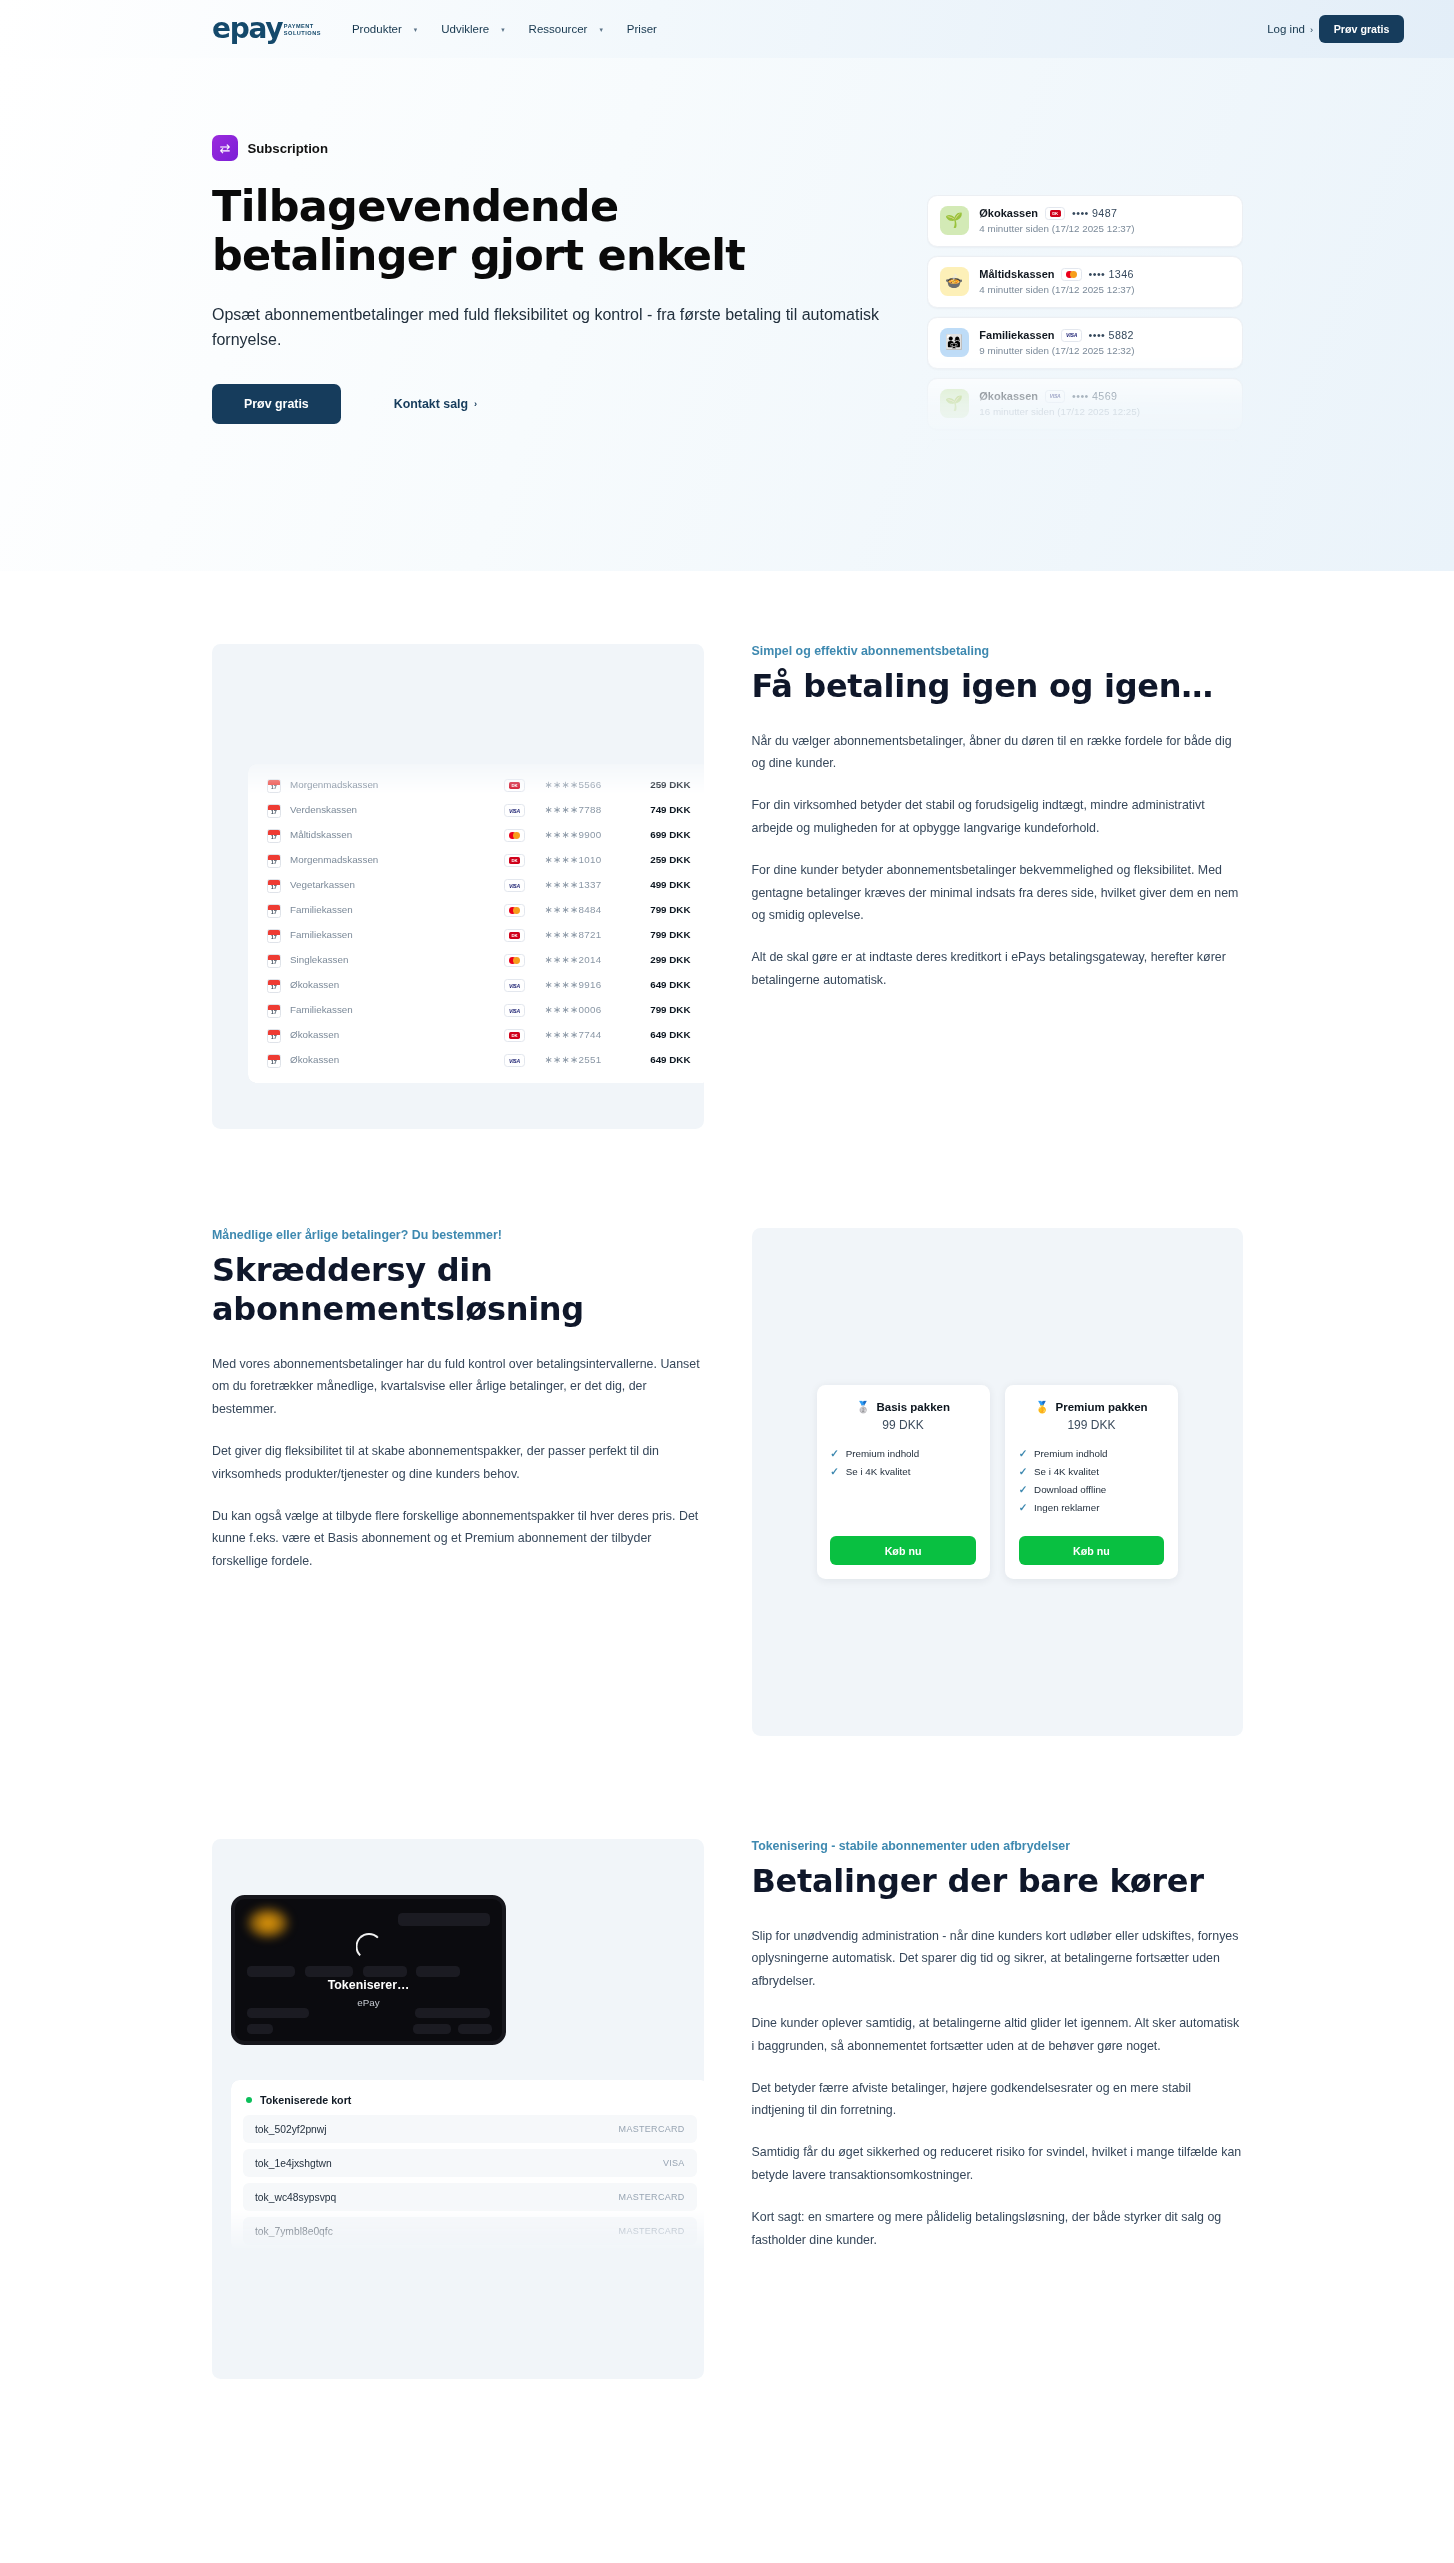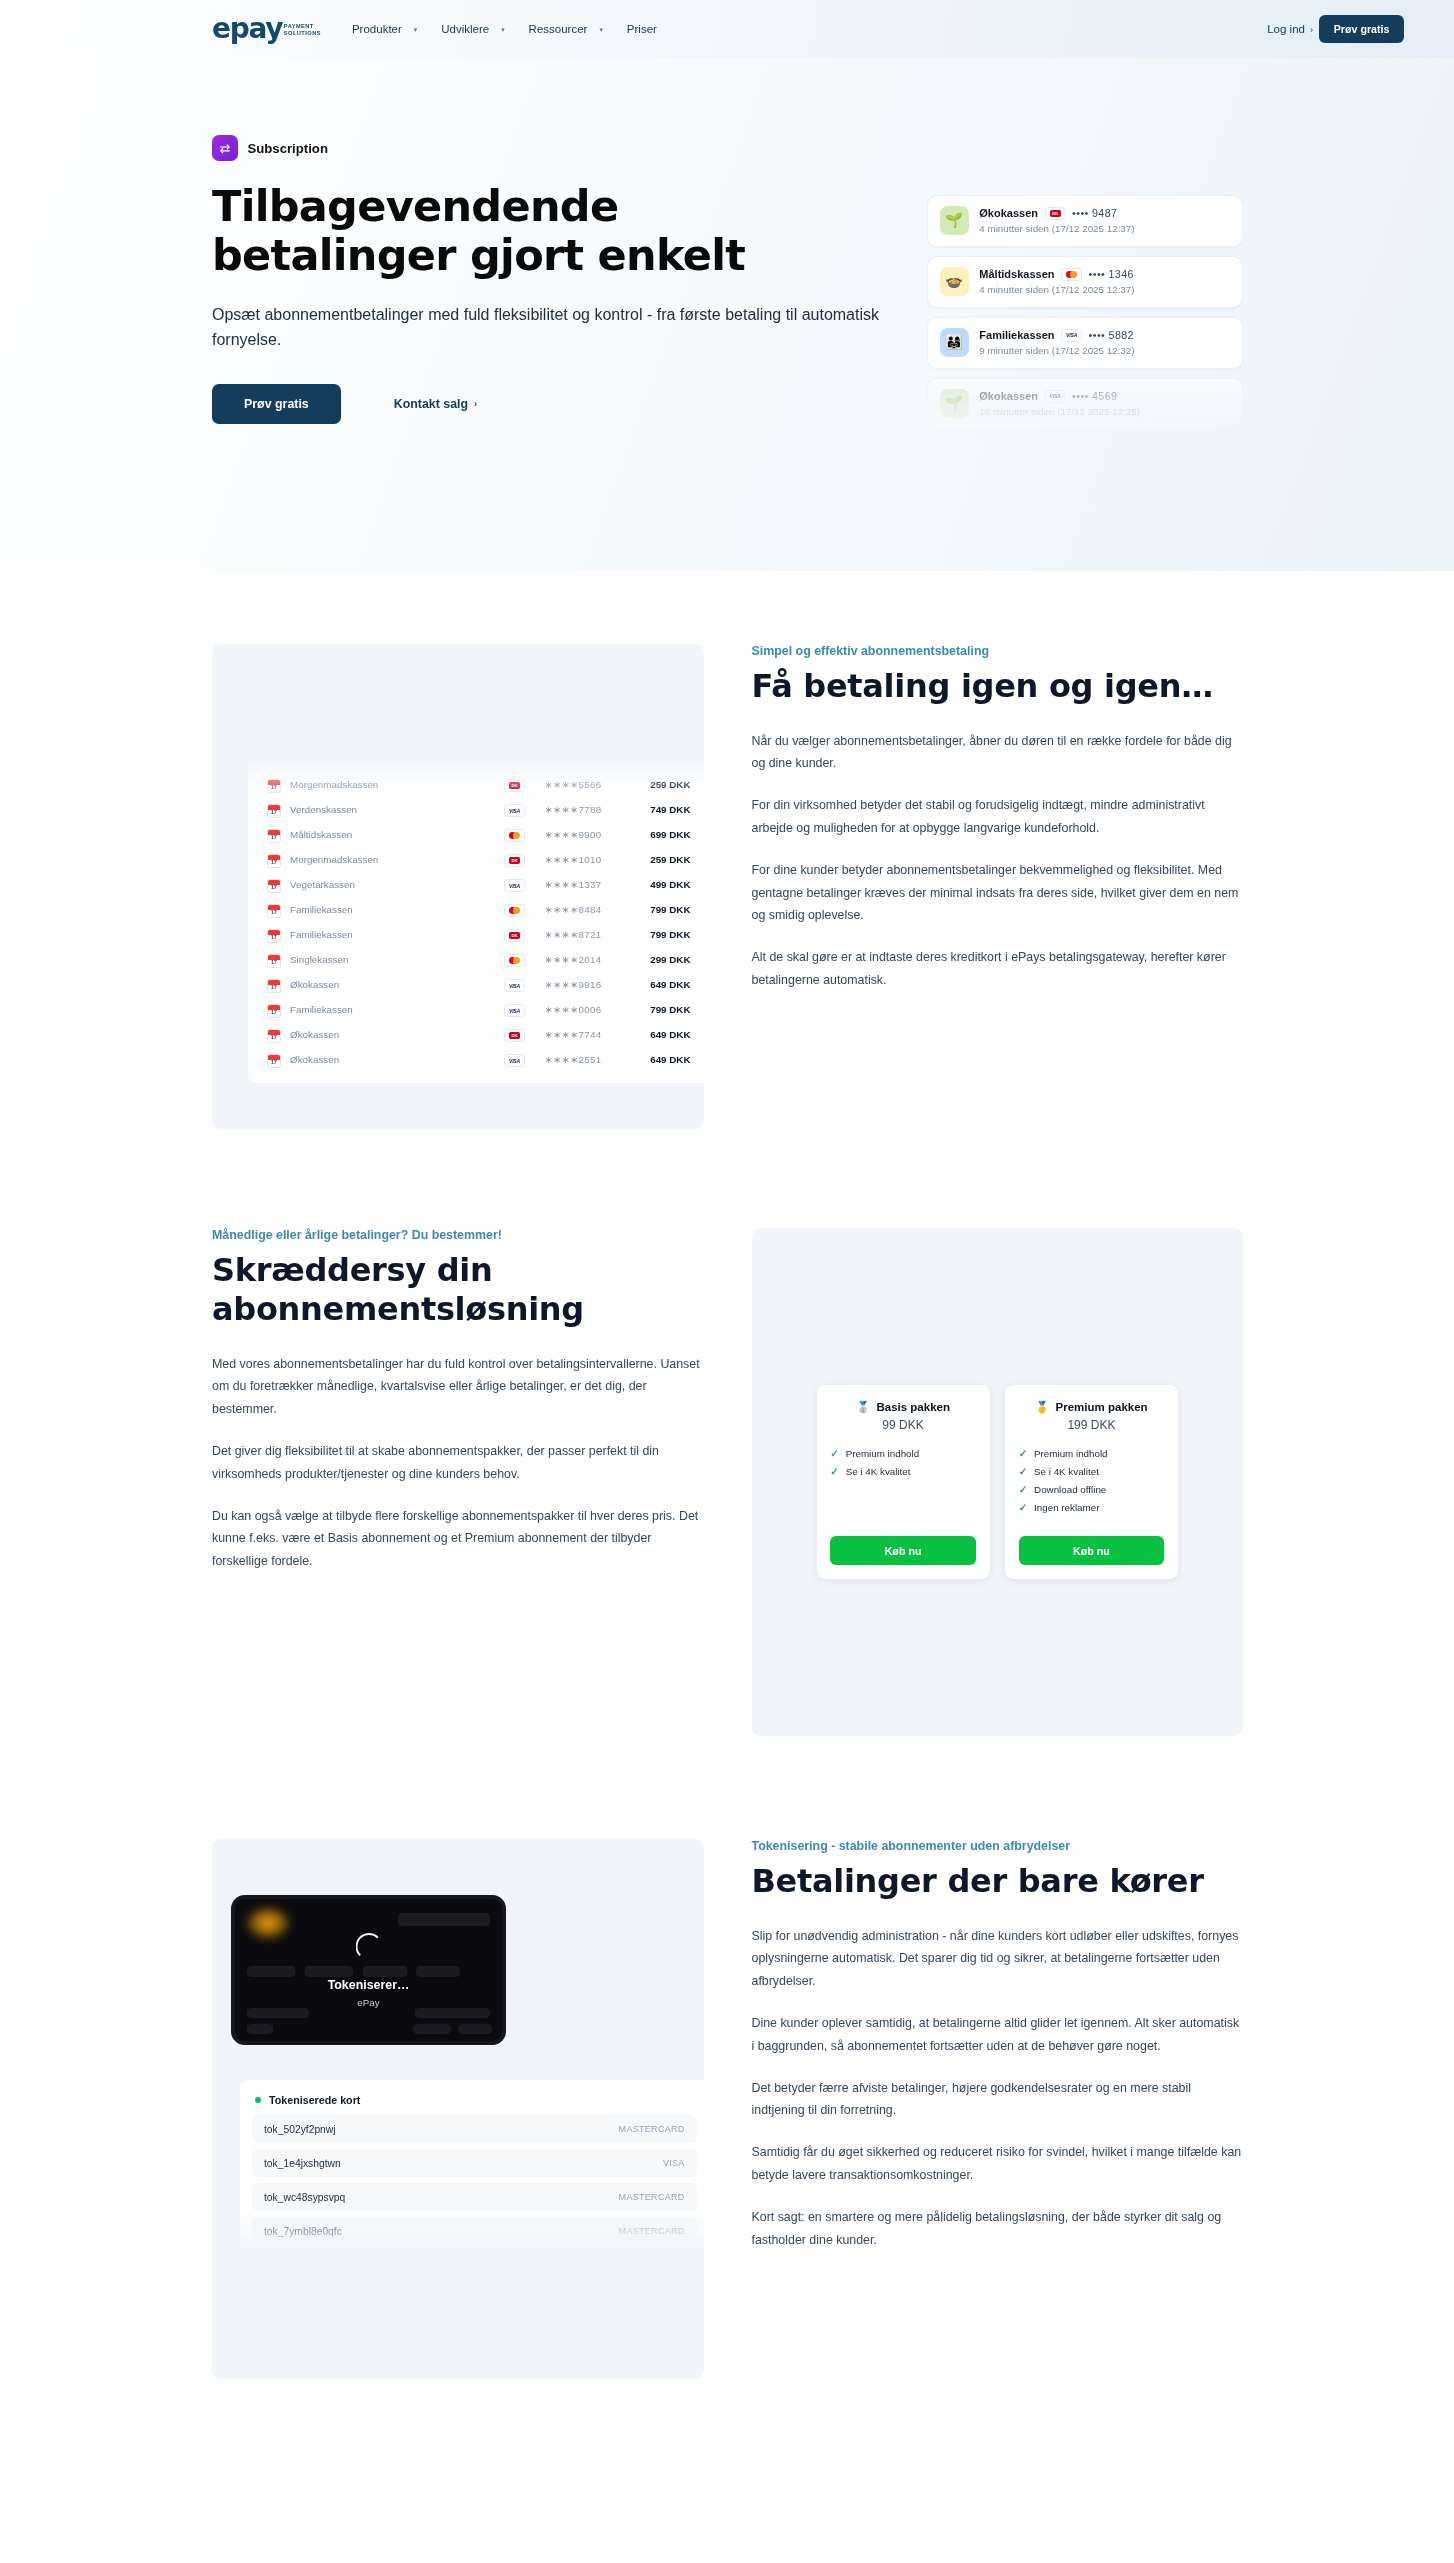--- a/index.html
+++ b/index.html
@@ -228,21 +228,21 @@
   }
   .ph-title {
     position: absolute; left: 0; right: 0; top: 79px; text-align: center;
     color: #fff; font-size: 12.4px; font-weight: 700;
   }
   .ph-sub {
     position: absolute; left: 0; right: 0; top: 98px; text-align: center;
     color: #c7cbd2; font-size: 9.8px;
   }
   .tok-card {
-    position: absolute; left: 28px; right: -5.1px; top: 241px;
+    position: absolute; left: 19px; right: -5.1px; top: 241px;
     background: #fff; border-radius: 8.5px; padding: 13.7px 12px 8.5px 12px;
     box-shadow: 0 2.6px 12px rgba(16,32,48,.07);
     -webkit-mask-image: linear-gradient(to bottom, #000 0%, #000 74%, rgba(0,0,0,0.18) 96%, rgba(0,0,0,0) 100%);
     mask-image: linear-gradient(to bottom, #000 0%, #000 74%, rgba(0,0,0,0.18) 96%, rgba(0,0,0,0) 100%);
     height: 171px; overflow: hidden;
   }
   .tok-head { display: flex; align-items: center; gap: 7.7px; margin-bottom: 9.4px; padding-left: 3.4px; }
   .dot-green { width: 6px; height: 6px; border-radius: 50%; background: #0bbf5a; }
   .tok-head-txt { font-size: 10.7px; font-weight: 700; color: #101a24; }
   .tok-row {

